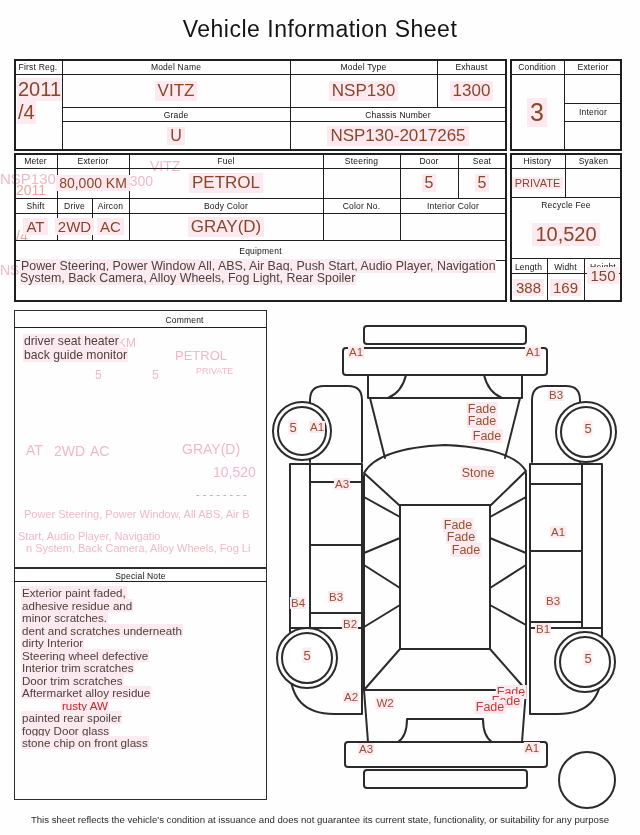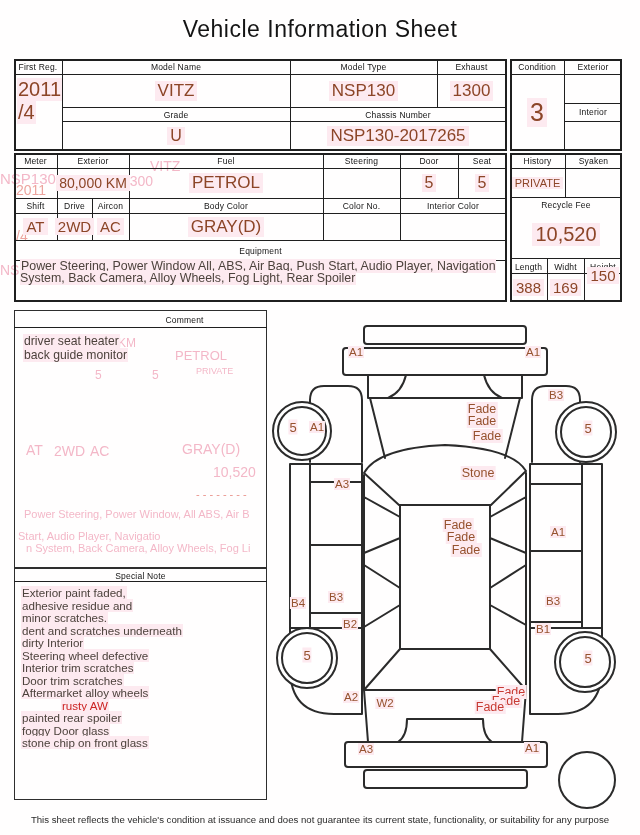--- a/index.html
+++ b/index.html
@@ -215,21 +215,21 @@
     <div class="c hdr" style="left:14px;top:570px;width:253px;height:11px;">Special Note</div>
     <div style="position:absolute;left:21px;top:587px;" id="special-items">
         <div class="note-line"><span class="hl">Exterior paint faded,</span></div>
         <div class="note-line"><span class="hl">adhesive residue and</span></div>
         <div class="note-line"><span class="hl">minor scratches.</span></div>
         <div class="note-line"><span class="hl">dent and scratches underneath</span></div>
         <div class="note-line"><span class="hl">dirty Interior</span></div>
         <div class="note-line"><span class="hl">Steering wheel defective</span></div>
         <div class="note-line"><span class="hl">Interior trim scratches</span></div>
         <div class="note-line"><span class="hl">Door trim scratches</span></div>
-        <div class="note-line"><span class="hl">Aftermarket alloy wheels</span></div>
+        <div class="note-line"><span class="hl">Aftermarket alloy residue</span></div>
         <div class="note-line red"><span class="hl">rusty AW</span></div>
         <div class="note-line"><span class="hl">painted rear spoiler</span></div>
         <div class="note-line"><span class="hl">foggy Door glass</span></div>
         <div class="note-line"><span class="hl">stone chip on front glass</span></div>
       </div>
 
     <div class="diagram">
       <svg width="370" height="500" viewBox="0 0 370 500" fill="none" stroke="#2b2b2b" stroke-width="2" stroke-linejoin="round" stroke-linecap="round">
 
         <rect x="94" y="14" width="162" height="18" rx="3"></rect>

